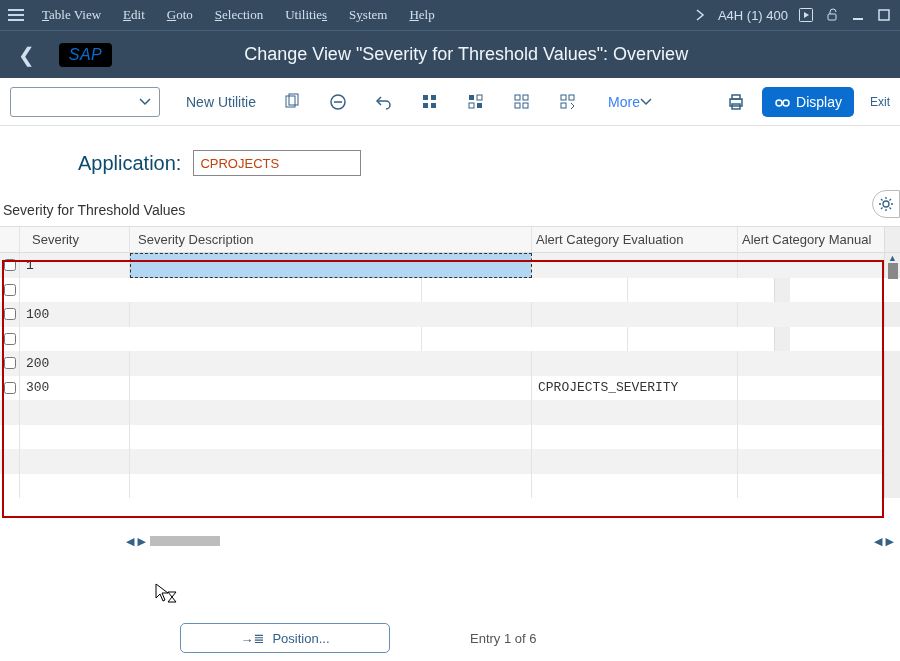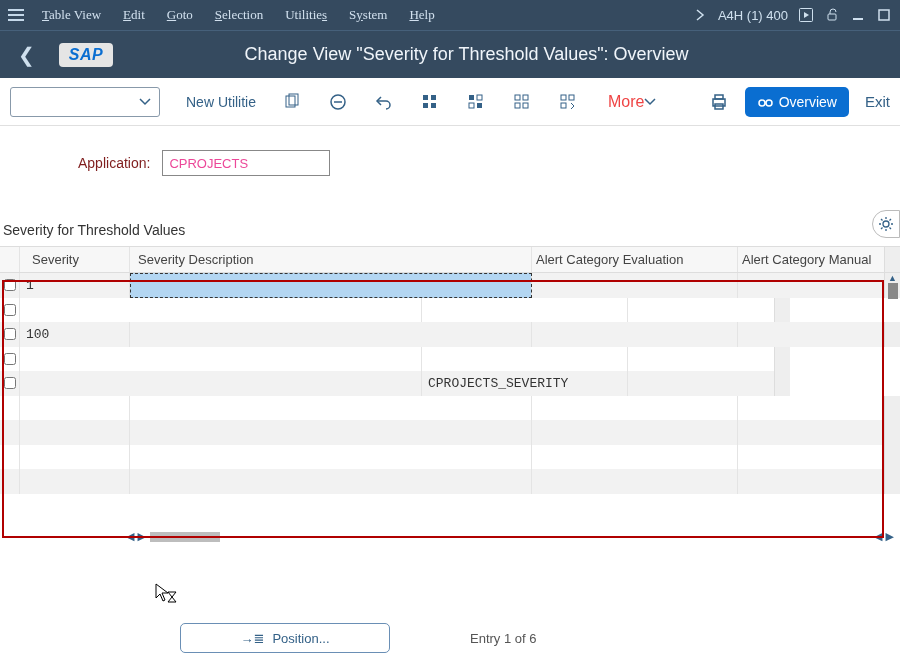--- a/index.html
+++ b/index.html
@@ -35,23 +35,23 @@
       height: 48px;
       background: #354a5f;
       color: #ffffff;
       display:flex;
       align-items:center;
       padding: 0 12px;
       border-top: 1px solid #46607a;
     }
     .back-btn { color:#cfe0ee; font-size:20px; margin-right:18px; padding:2px 6px; }
     .sap-logo {
-      background:#e5e5e5;
+      background:#000000;
       color:#0a6ed1;
-      font-weight:bold;
+      font-weight:normal;
       font-size:16px;
       padding:3px 10px;
       border-radius:4px;
       margin-right: 12px;
       font-style: italic;
       letter-spacing: 0.5px;
     }
     .page-title { flex:1; text-align:center; font-size:18px; color:#f0f5fa; padding-right:80px; }
     
     .toolbar {
@@ -62,36 +62,36 @@
       border-bottom: 1px solid #e0e0e0;
       background:#ffffff;
     }
     .combo {
       width:150px; height:30px; border:1px solid #89a; border-radius:3px;
       display:flex; align-items:center; justify-content:flex-end; padding:0 8px; color:#366;
     }
     .combo .chev { color:#346187; }
     .toolbar .link-btn { color:#346187; margin-left:26px; cursor:pointer; font-size:14px; }
     .toolbar .icon-btn { color:#346187; margin-left:26px; cursor:pointer; width:20px; height:20px; display:inline-flex; align-items:center; justify-content:center; }
-    .more-btn { display:flex; align-items:center; gap:0; color:#ef4444; margin-left:30px; cursor:pointer; font-size:16px; }
+    .more-btn { display:flex; align-items:center; gap:0; color:#3b82f6; margin-left:30px; cursor:pointer; font-size:14px; }
     .toolbar-right { margin-left:auto; display:flex; align-items:center; gap:16px; }
     .print-icon { color:#346187; width:20px; height:20px; display:flex; align-items:center; justify-content:center; }
     .display-btn {
       background:#0a6ed1; color:#ffffff; border:none; border-radius:5px;
       padding:7px 12px; display:flex; align-items:center; gap:6px; cursor:pointer; font-size:14px;
       font-weight:500;
     }
-    .exit-link { color:#346187; cursor:pointer; font-size:15px; }
+    .exit-link { color:#346187; cursor:pointer; font-size:12px; }
     
     .app-row { display:flex; align-items:center; padding: 24px 0 20px 78px; gap:12px; }
-    .app-label { color:#7f1d1d; font-size:14px; }
-    .app-input { width:168px; height:26px; border:1px solid #888; padding:0 6px; font-size:13px; color:#ec4899; }
+    .app-label { color:#0c4a6e; font-size:20px; }
+    .app-input { width:168px; height:26px; border:1px solid #888; padding:0 6px; font-size:13px; color:#c2410c; }
     
     .section-title { padding: 6px 0 8px 3px; font-size:14px; color:#333; }
-    .section-wrap { position:relative;margin-top:20px; }
+    .section-wrap { position:relative; }
     .gear-badge {
       position:absolute; right:0; top:-6px;
       width:28px; height:28px; border:1px solid #bbb; border-left:1px solid #bbb;
       border-radius: 14px 0 0 14px;
       display:flex; align-items:center; justify-content:center;
       color:#346187; background:#fff;
     }
     
     .grid-outer { position:relative; }
     .grid-head {
@@ -272,21 +272,21 @@
           <rect x="6" y="3" width="8" height="4" fill="none" stroke="#346187" stroke-width="1.5"></rect>
           <rect x="6" y="12" width="8" height="5" fill="none" stroke="#346187" stroke-width="1.5"></rect>
         </svg>
     </span>
     <button class="display-btn">
       <svg width="16" height="16" viewBox="0 0 16 16">
           <circle cx="5" cy="9" r="3" fill="none" stroke="#fff" stroke-width="1.5"></circle>
           <circle cx="12" cy="9" r="3" fill="none" stroke="#fff" stroke-width="1.5"></circle>
           <line x1="8" y1="9" x2="9" y2="9" stroke="#fff"></line>
         </svg>
-      <span>Overview</span>
+      <span>Display</span>
     </button>
     <span class="exit-link">Exit</span>
   </div>
 </div>
 
 <div class="app-row">
   <span class="app-label">Application:</span>
   <input class="app-input" value="CPROJECTS" style="">
 </div>
 
@@ -348,20 +348,31 @@
           </div>
           <div class="cell c-desc cell-bg"></div>
           <div class="cell c-eval cell-bg"></div>
           <div class="cell c-man cell-bg"></div>
           <div class="c-scroll"></div>
         </div>
         <div class="grid-row">
           <div class="c-check cell-bg">
             <input type="checkbox" style="">
           </div>
+          <div class="cell c-sev cell-bg">200</div>
+          <div class="cell c-desc cell-bg"></div>
+          <div class="cell c-eval cell-bg"></div>
+          <div class="cell c-man cell-bg"></div>
+          <div class="c-scroll"></div>
+        </div>
+        <div class="grid-row">
+          <div class="c-check cell-bg">
+            <input type="checkbox" style="">
+          </div>
+          <div class="cell c-sev cell-bg">300</div>
           <div class="cell c-desc cell-bg"></div>
           <div class="cell c-eval cell-bg">CPROJECTS_SEVERITY</div>
           <div class="cell c-man cell-bg"></div>
           <div class="c-scroll"></div>
         </div>
         <div class="grid-row">
           <div class="c-check cell-bg"></div>
           <div class="cell c-sev cell-bg"></div>
           <div class="cell c-desc cell-bg"></div>
           <div class="cell c-eval cell-bg"></div>

